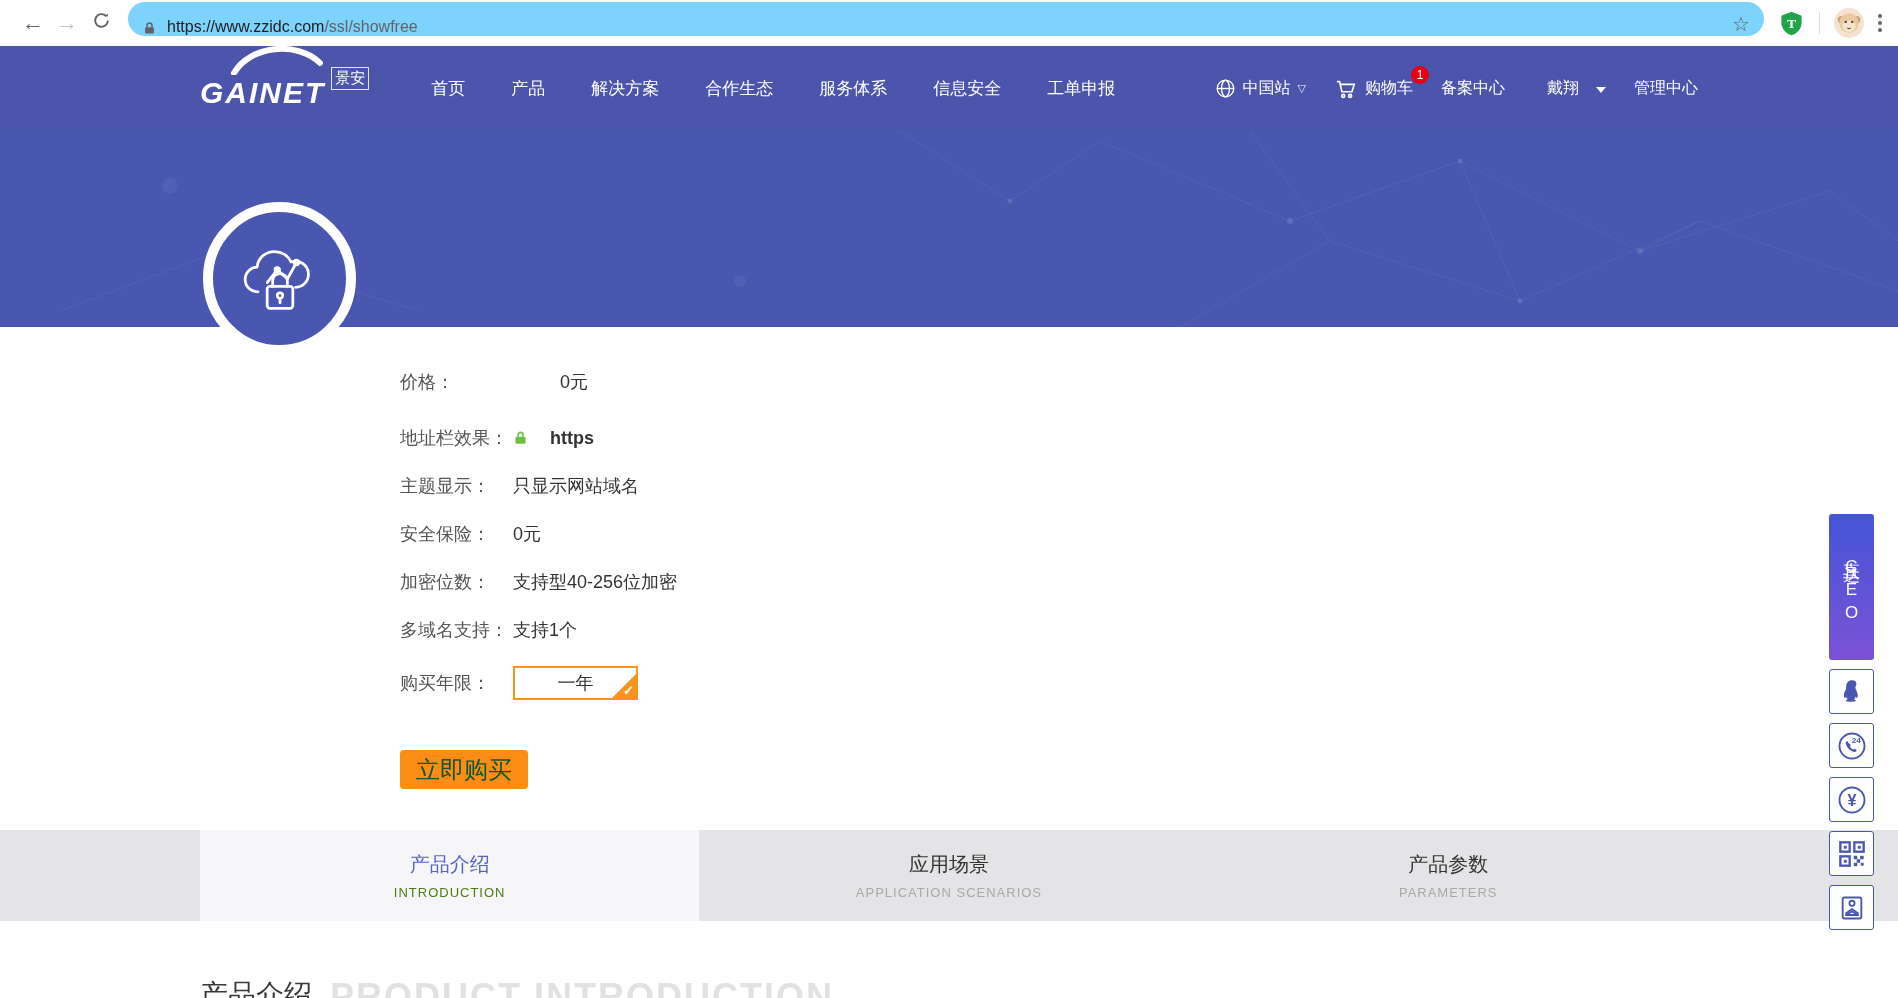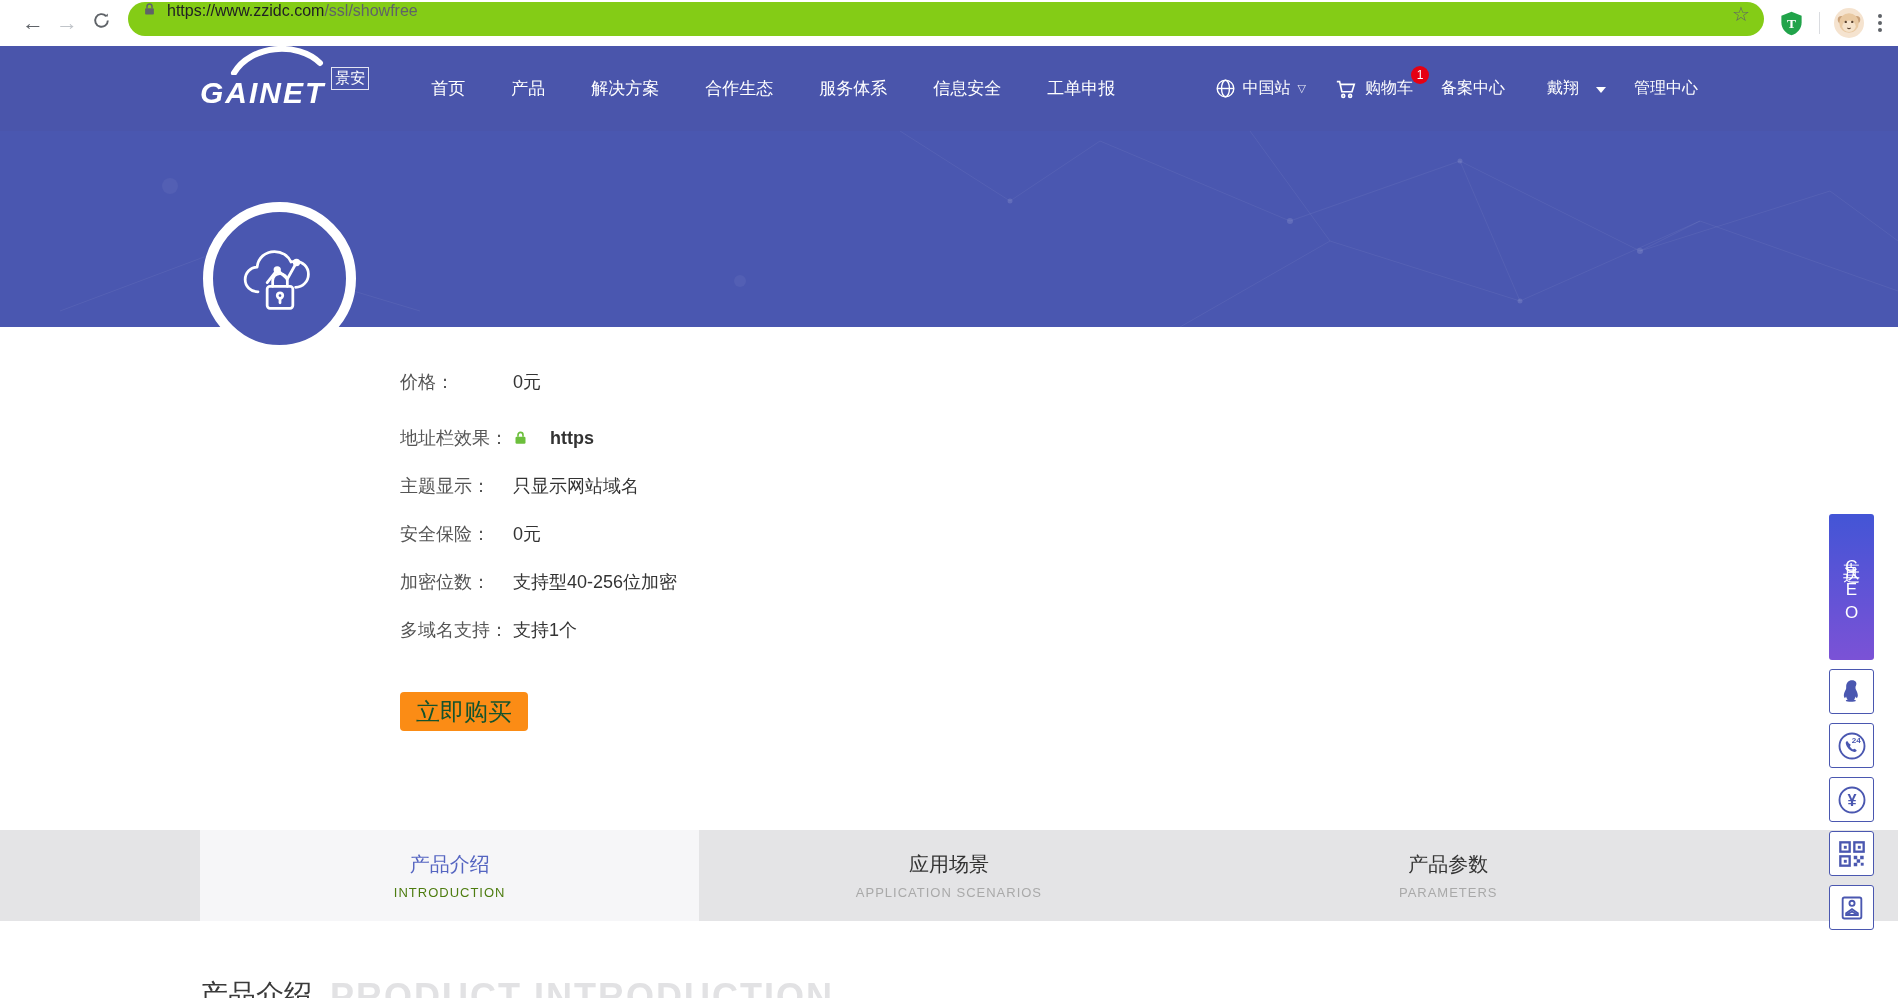--- a/index.html
+++ b/index.html
@@ -4,22 +4,22 @@
 <style>
   * { margin:0; padding:0; box-sizing:border-box; }
   html,body { width:1898px; height:998px; overflow:hidden; background:#fff;
               font-family:"Liberation Sans", sans-serif; }
 
   
   .chrome { position:absolute; top:0; left:0; width:1898px; height:46px;
             background:#fff; display:flex; align-items:center; padding:0 16px; }
   .nav-btn { font-size:22px; color:#5f6368; width:34px; text-align:center; cursor:pointer; }
   .nav-btn.disabled { color:#c0c4c9; }
-  .omnibox { flex:1; height:34px; background:#84cc16; border-radius:17px;
-             display:flex; align-items:flex-start; padding:0 14px; margin:0 14px 8px 10px; }
+  .omnibox { flex:1; height:34px; background:#7dd3fc; border-radius:17px;
+             display:flex; align-items:flex-end; padding:0 14px; margin:0 14px 8px 10px; }
   .omnibox .url { font-size:16px; margin-left:10px; color:#202124; }
   .omnibox .url .path { color:#5f6368; }
   .omni-spacer { flex:1; }
   .star { font-size:20px; color:#5f6368; cursor:pointer; }
   .chrome-right { display:flex; align-items:center; gap:14px; }
   .chrome-divider { width:1px; height:22px; background:#dadce0; }
   .avatar { width:30px; height:30px; border-radius:50%; background:#f5e3cf;
             display:flex; align-items:center; justify-content:center; overflow:hidden; cursor:pointer; }
   .dots { font-size:18px; color:#5f6368; letter-spacing:0; line-height:5px; cursor:pointer;
           display:flex; flex-direction:column; gap:3px; align-items:center; }
@@ -55,21 +55,21 @@
                  border-radius:50%; background:#4a57b0; border:10px solid #fff;
                  display:flex; align-items:center; justify-content:center; z-index:3; }
   .hero-title { position:absolute; left:400px; top:122px; font-size:40px; color:#fff;
                 letter-spacing:1px; z-index:3; }
 
   
   .product { position:absolute; left:400px; top:360px; z-index:2; }
   .row { display:flex; align-items:center; margin-bottom:24px; }
   .row .label { width:113px; font-size:18px; color:#555; flex-shrink:0; }
   .row .value { font-size:18px; color:#333; }
-  .row-price { margin-bottom:22px; }
+  .row-price { margin-bottom:22px;gap:47px; }
   .price-value { font-size:40px; color:#ff8a00; line-height:44px; }
   .https-value { display:flex; align-items:center; gap:22px; color:#4eae4e; font-weight:bold; font-size:16px; }
   .red-value { color:#e60012;text-align:center; }
   .year-select { position:relative; width:125px; height:34px; border:2px solid #f7941d;
                  background:#fff; display:flex; align-items:center; justify-content:center;
                  font-size:18px; color:#333; cursor:pointer; overflow:hidden; }
   .year-corner { position:absolute; right:0; bottom:0; width:0; height:0;
                  border-left:24px solid transparent; border-bottom:24px solid #f7941d; }
   .year-check { position:absolute; right:2px; bottom:0px; color:#fff; font-size:13px; font-weight:bold; }
   .buy-btn { margin-top:26px; width:128px; height:39px; background:#fb8c15; color:#14532d;
@@ -250,20 +250,28 @@
     <span class="value">0元</span>
   </div>
   <div class="row">
     <span class="label">加密位数：</span>
     <span class="value">支持型40-256位加密</span>
   </div>
   <div class="row">
     <span class="label">多域名支持：</span>
     <span class="value red-value">支持1个</span>
   </div>
+  <div class="row">
+    <span class="label">购买年限：</span>
+    <div class="year-select">
+      <span>一年</span>
+      <span class="year-corner"></span>
+      <span class="year-check">✓</span>
+    </div>
+  </div>
   <button class="buy-btn">立即购买</button>
 </div>
 
 <div class="tabsbar">
   <div class="tabs-inner">
     <div class="tab active">
       <span class="t-title">产品介绍</span>
       <span class="t-sub">INTRODUCTION</span>
     </div>
     <div class="tab">

